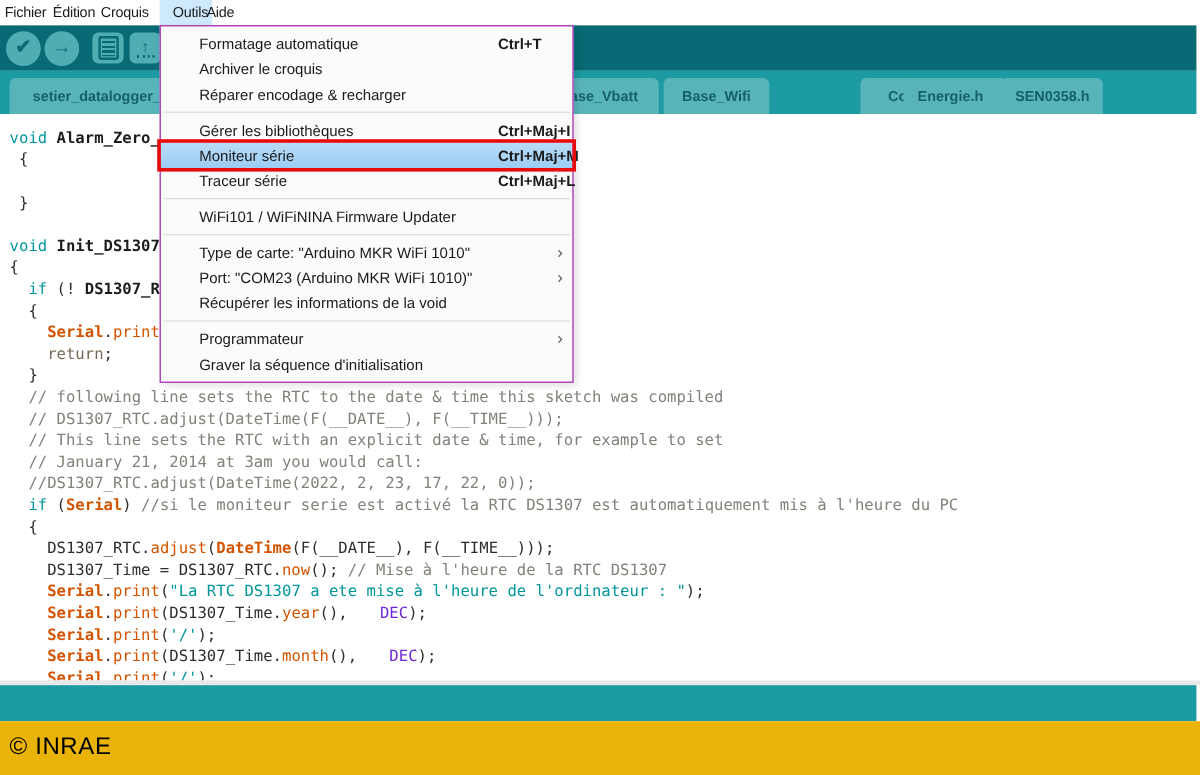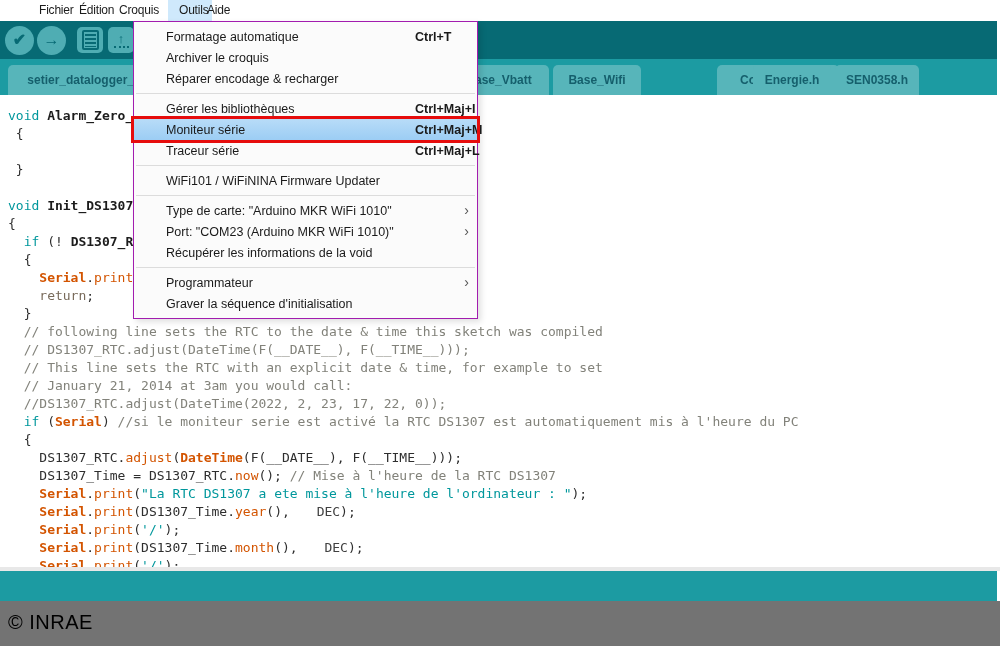--- a/index.html
+++ b/index.html
@@ -1,21 +1,21 @@
 <!DOCTYPE html>
 <html><head>
 <meta charset="utf-8">
 <style>
   html,body{margin:0;padding:0;}
   body{width:1000px;height:646px;position:relative;background:#ffffff;overflow:hidden;
        font-family:"Liberation Sans", sans-serif;}
   
   .menubar{position:absolute;top:0;left:0;width:1000px;height:21px;background:#ffffff;z-index:20;}
   .mb-item{position:absolute;top:0;height:21px;line-height:21px;font-size:12px;color:#1b1b1b;
-           padding:0 4px;letter-spacing:-0.2px;cursor:default;margin-left:35px;}
+           padding:0 4px;letter-spacing:-0.2px;cursor:default;}
   .mb-item:nth-child(1){left:0;}
   .mb-item:nth-child(2){left:40px;}
   .mb-item:nth-child(3){left:80px;}
   .mb-item:nth-child(4){left:133px;}
   .mb-item:nth-child(5){left:168px;}
   .mb-item.active{background:#cfe9fc;padding-left:11px;}
   
   .toolbar{position:absolute;top:21px;left:0;width:997px;height:38px;background:#076a74;
            display:flex;align-items:center;padding-left:5px;box-sizing:border-box;z-index:5;}
   .tb-icon{background:#4fadb3;color:#076a74;display:flex;flex-direction:column;
@@ -44,41 +44,41 @@
   .code-area{position:absolute;top:95px;left:0;width:1000px;height:472px;background:#ffffff;
              z-index:1;overflow:hidden;}
   .code{padding:12px 0 0 8px;font-family:"DejaVu Sans Mono", monospace;font-size:13px;
         line-height:18px;white-space:pre;color:#2e2e2e;}
   .code-line{height:18px;}
   .c-pl{color:#2e2e2e;}
   .c-k{color:#00979c;}
   .c-fn{color:#d35400;}
   .c-cl{color:#d35400;font-weight:bold;}
   .c-s{color:#00979c;}
-  .c-lit{color:#404040;padding-left:19px;}
+  .c-lit{color:#6d28d9;padding-left:19px;}
   .c-com{color:#82827a;}
   .c-ret{color:#786a5a;}
   .c-idb{color:#1c1c1c;font-weight:bold;}
   
   .menu{position:absolute;top:21px;left:133px;width:345px;background:#fbfbfb;
         border:1px solid #a21caf;box-shadow:3px 3px 6px rgba(0,0,0,0.12);z-index:50;
         padding:4px 0;box-sizing:border-box;}
   .menu-item{position:relative;height:21px;display:flex;align-items:center;
              font-size:12.5px;color:#1a1a1a;cursor:pointer;}
   .mi-label{position:absolute;left:32px;white-space:nowrap;}
   .mi-shortcut{position:absolute;left:281px;white-space:nowrap;font-weight:bold;}
   .mi-arrow{position:absolute;right:8px;font-size:14px;color:#555;line-height:21px;}
   .menu-item.highlighted{background:linear-gradient(#b8dcf8,#9ccdf4);}
   .menu-sep{height:1px;background:#dcdcdc;margin:4px 2px;}
   .red-box{position:absolute;left:-3px;right:-3px;top:-3px;bottom:-3px;
            border:3px solid #e60c0c;pointer-events:none;z-index:60;}
   
   .gray-strip{position:absolute;top:567px;left:0;width:1000px;height:4px;background:#e8e8e8;z-index:2;}
   .status-bar{position:absolute;top:571px;left:0;width:997px;height:30px;background:#1c9ba2;z-index:2;}
-  .footer{position:absolute;top:601px;left:0;width:1000px;height:45px;background:#737373;z-index:2;}
+  .footer{position:absolute;top:601px;left:0;width:1000px;height:45px;background:#eab308;z-index:2;}
   .credit{position:absolute;left:8px;top:10px;font-size:20px;color:#000000;letter-spacing:0.5px;}
 </style>
 </head>
 <body>
 
 <div class="menubar" id="menubar">
     <div class="mb-item">Fichier</div>
     <div class="mb-item">Édition</div>
     <div class="mb-item">Croquis</div>
     <div class="mb-item active">Outils</div>

